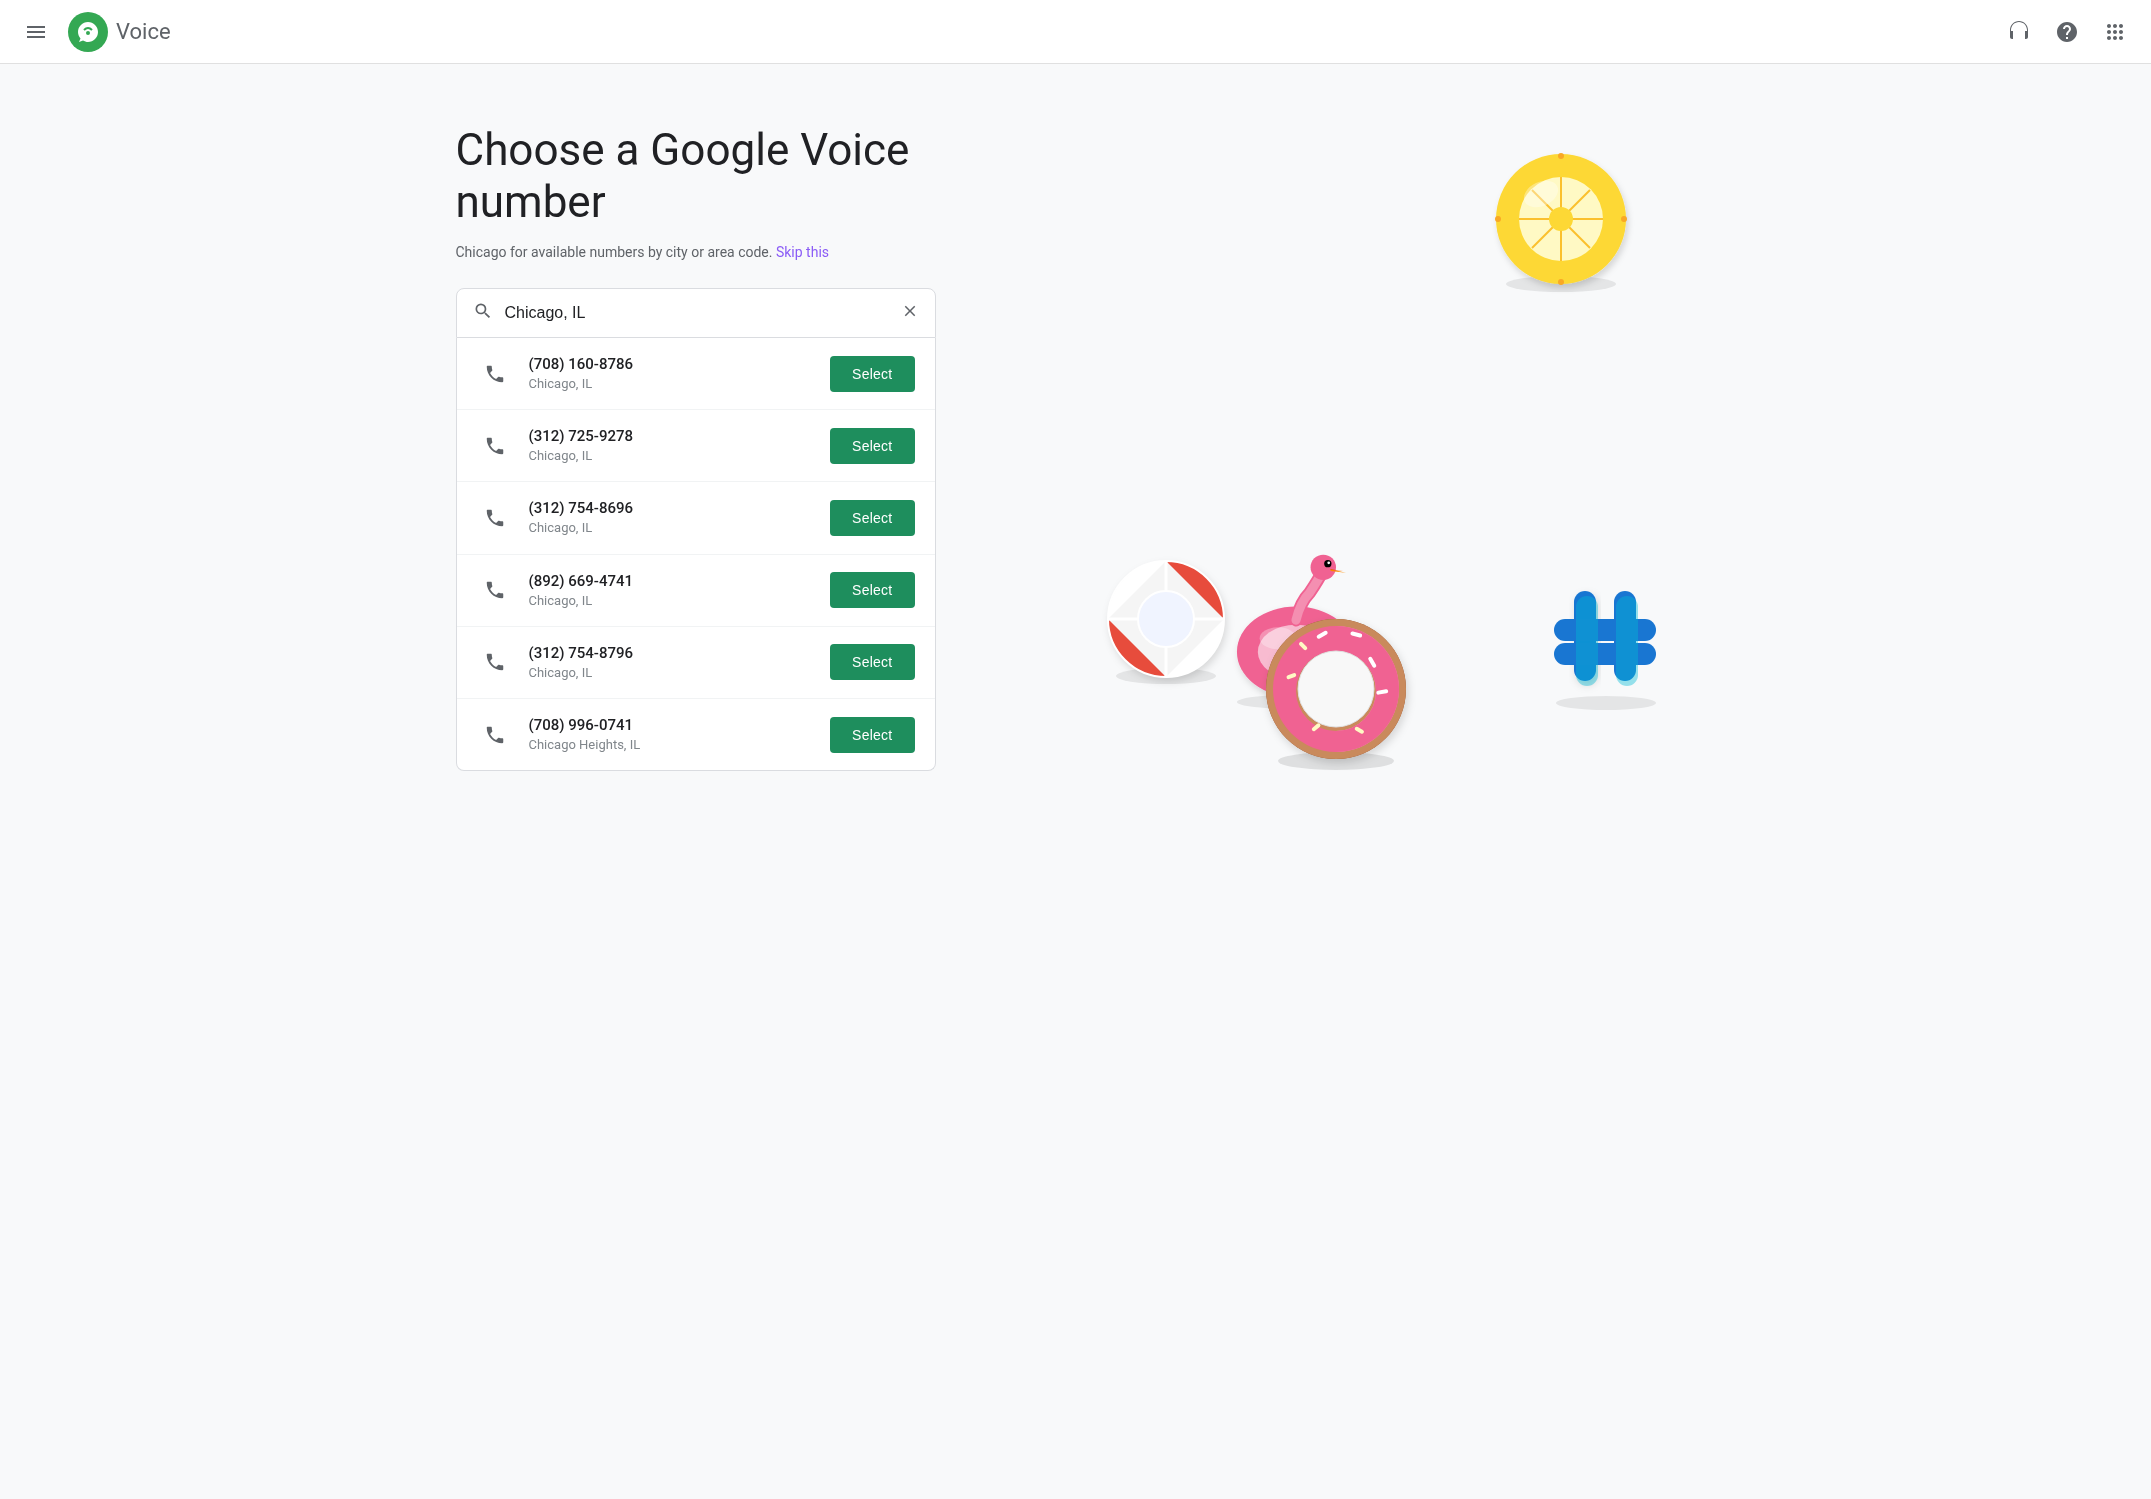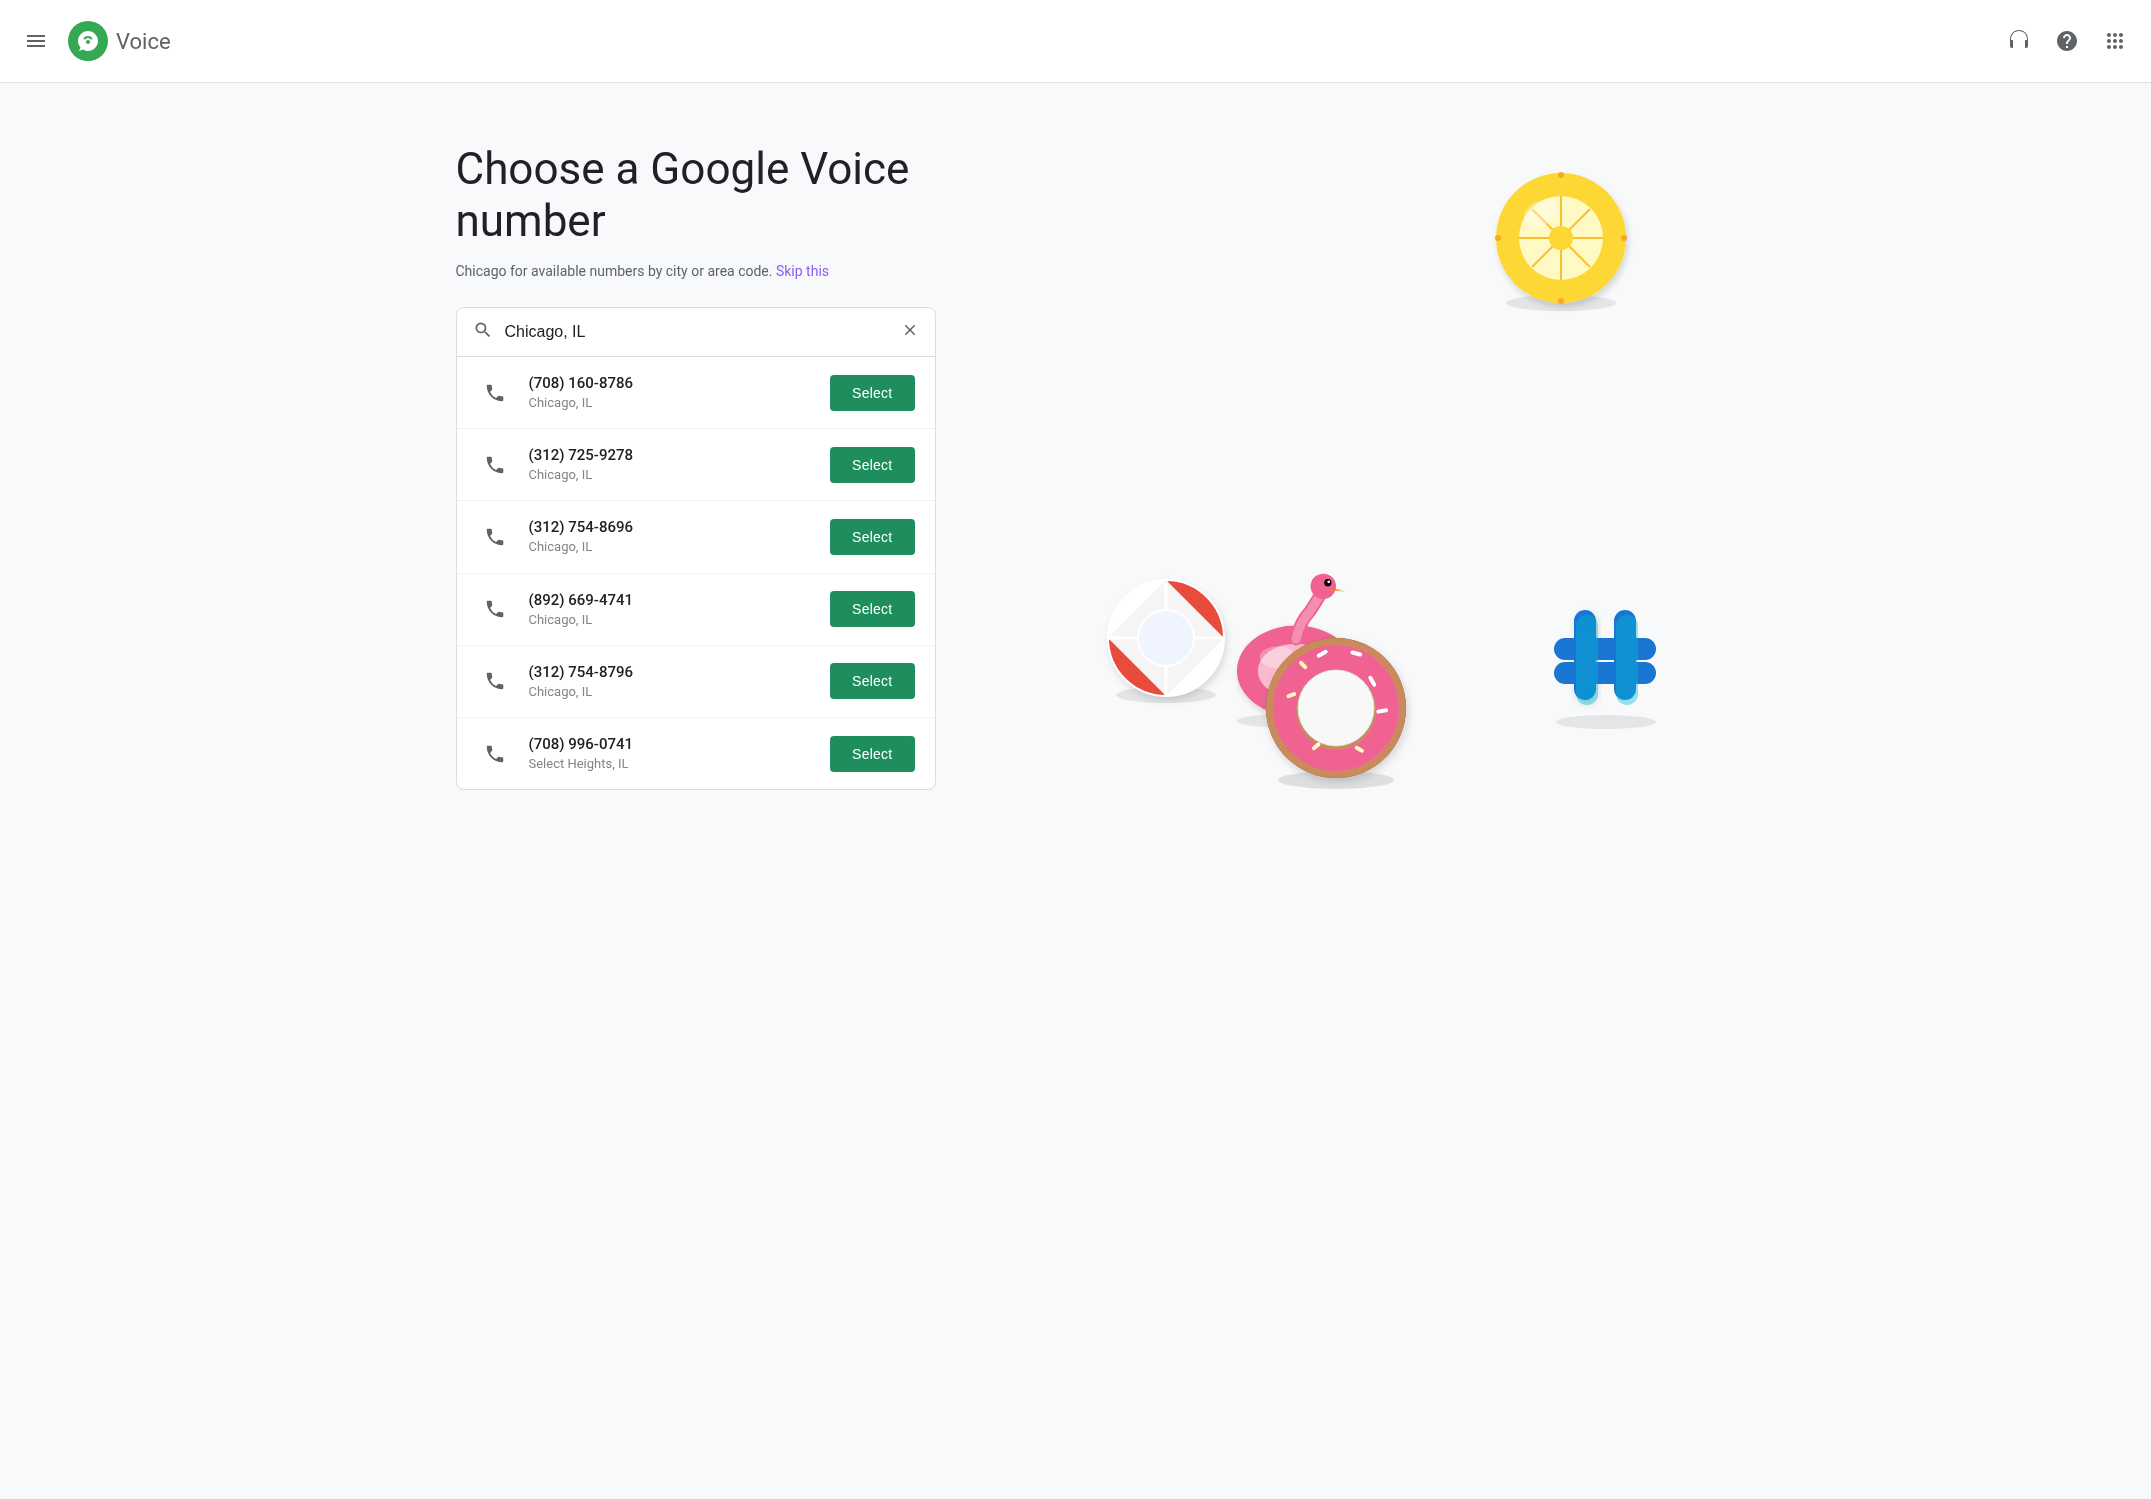--- a/index.html
+++ b/index.html
@@ -8,21 +8,21 @@
       background: #f8f9fa;
       min-height: 100vh;
     }
 
     
     .header {
       display: flex;
       align-items: center;
       justify-content: space-between;
       padding: 0 16px;
-      height: 83px;
+      height: 64px;
       background: #fff;
       border-bottom: 1px solid #e0e0e0;
     }
     .header-left {
       display: flex;
       align-items: center;
       gap: 12px;
     }
     .menu-icon {
       cursor: pointer;
@@ -385,21 +385,21 @@
       <button class="select-btn">Select</button>
     </div>
         <div class="result-item">
       <div class="phone-icon-wrap">
         <svg width="22" height="22" viewBox="0 0 24 24" fill="#5f6368">
           <path d="M6.62 10.79c1.44 2.83 3.76 5.14 6.59 6.59l2.2-2.2c.27-.27.67-.36 1.02-.24 1.12.37 2.33.57 3.57.57.55 0 1 .45 1 1V20c0 .55-.45 1-1 1-9.39 0-17-7.61-17-17 0-.55.45-1 1-1h3.5c.55 0 1 .45 1 1 0 1.25.2 2.45.57 3.57.11.35.03.74-.25 1.02l-2.2 2.2z"></path>
         </svg>
       </div>
       <div class="number-info">
         <div class="phone-number">(708) 996-0741</div>
-        <div class="phone-location">Select Heights, IL</div>
+        <div class="phone-location">Chicago Heights, IL</div>
       </div>
       <button class="select-btn">Select</button>
     </div>
       </div>
   </div>
 
   <div class="illustration-area">
 
     <svg class="float-item life-ring" viewBox="0 0 140 140" xmlns="http://www.w3.org/2000/svg">
       <defs>

